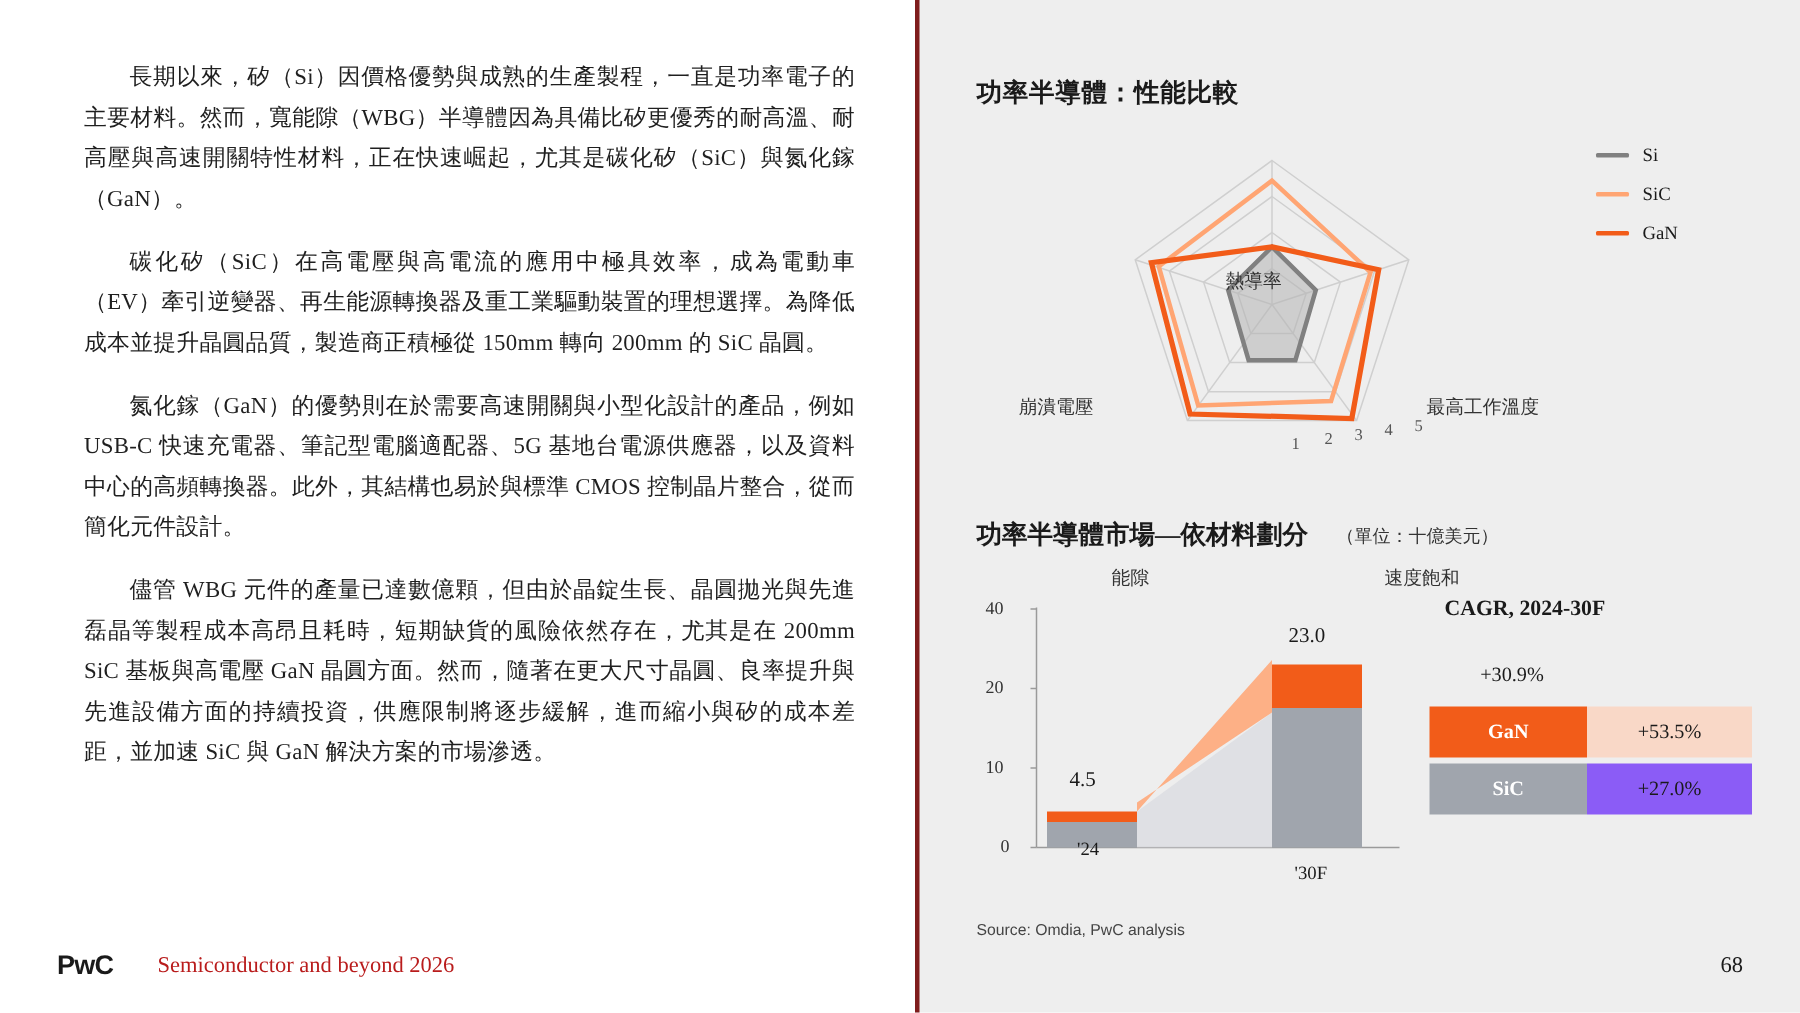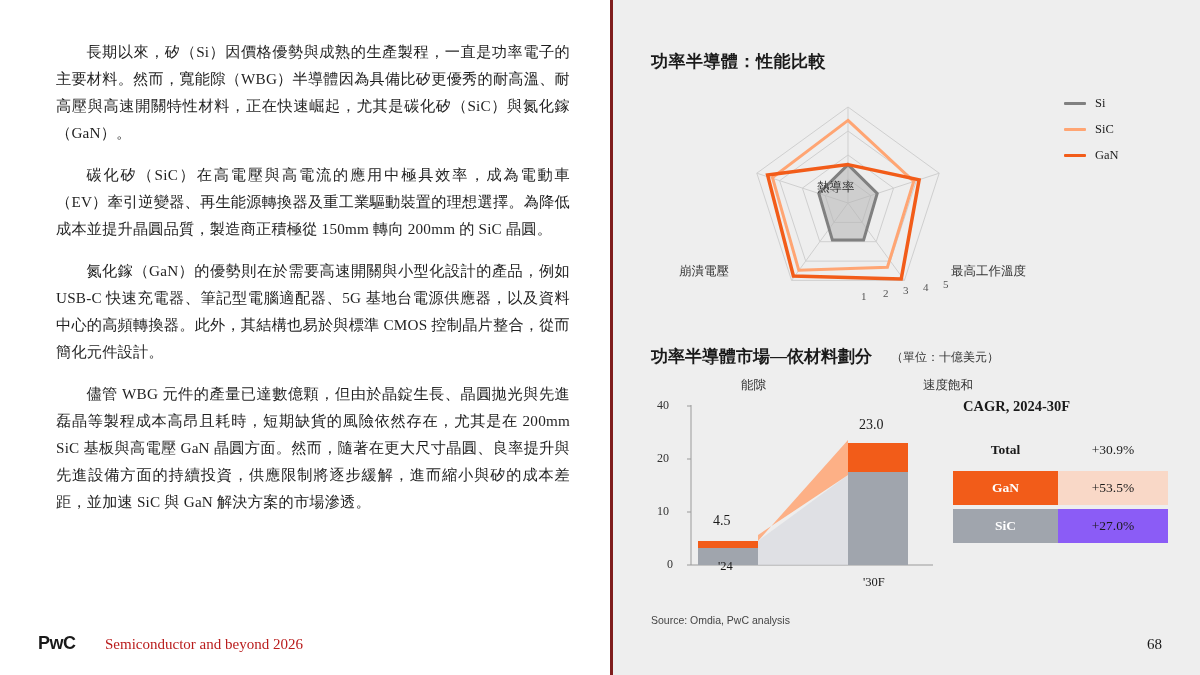--- a/index.html
+++ b/index.html
@@ -245,21 +245,20 @@
       <div class="bar-val" style="left:70px;top:118px;">4.5</div>
       <div class="bar-val" style="left:216px;top:22px;">23.0</div>
 
       <div class="x-label" style="left:75px;top:164px;">'24</div>
       <div class="x-label" style="left:220px;top:180px;">'30F</div>
     </div>
 
     <div class="cagr">
       <div class="cagr-title">CAGR, 2024-30F</div>
       <div class="cagr-row row-total">
-        <div class="cagr-name">Total</div>
         <div class="cagr-val">+30.9%</div>
       </div>
       <div class="cagr-row row-gan">
         <div class="cagr-name">GaN</div>
         <div class="cagr-val">+53.5%</div>
       </div>
       <div class="cagr-row row-sic">
         <div class="cagr-name">SiC</div>
         <div class="cagr-val">+27.0%</div>
       </div>

